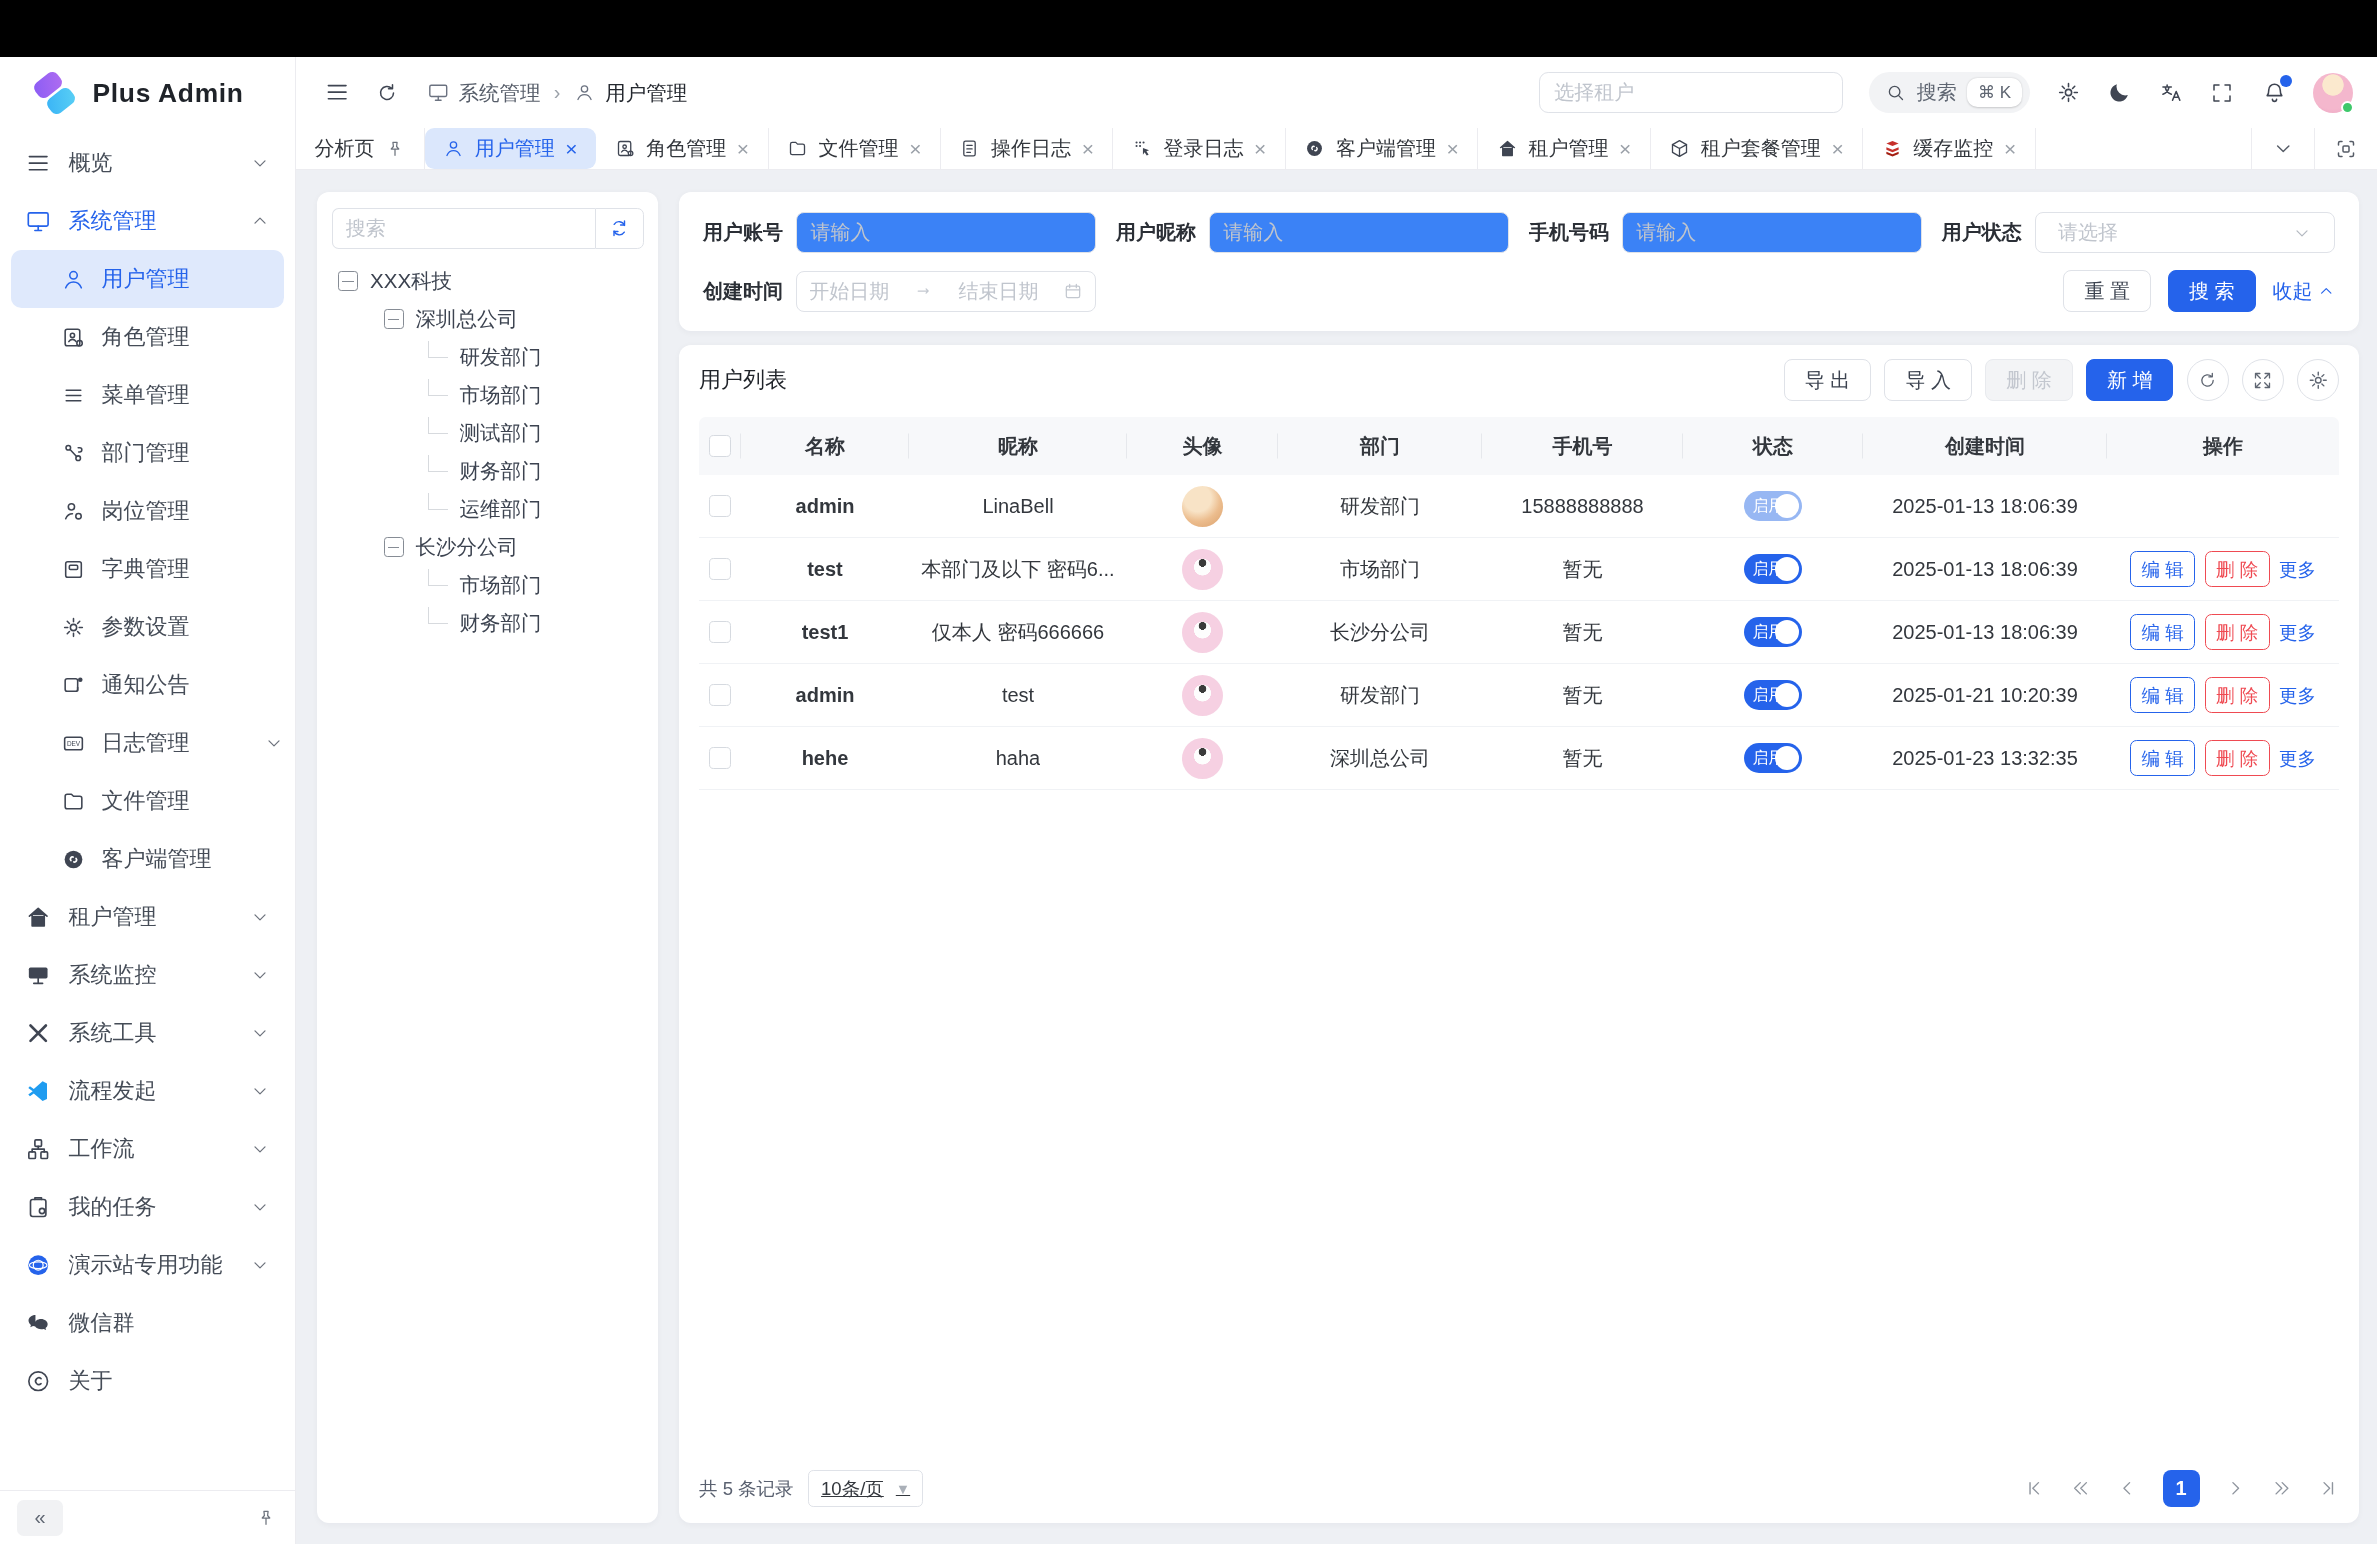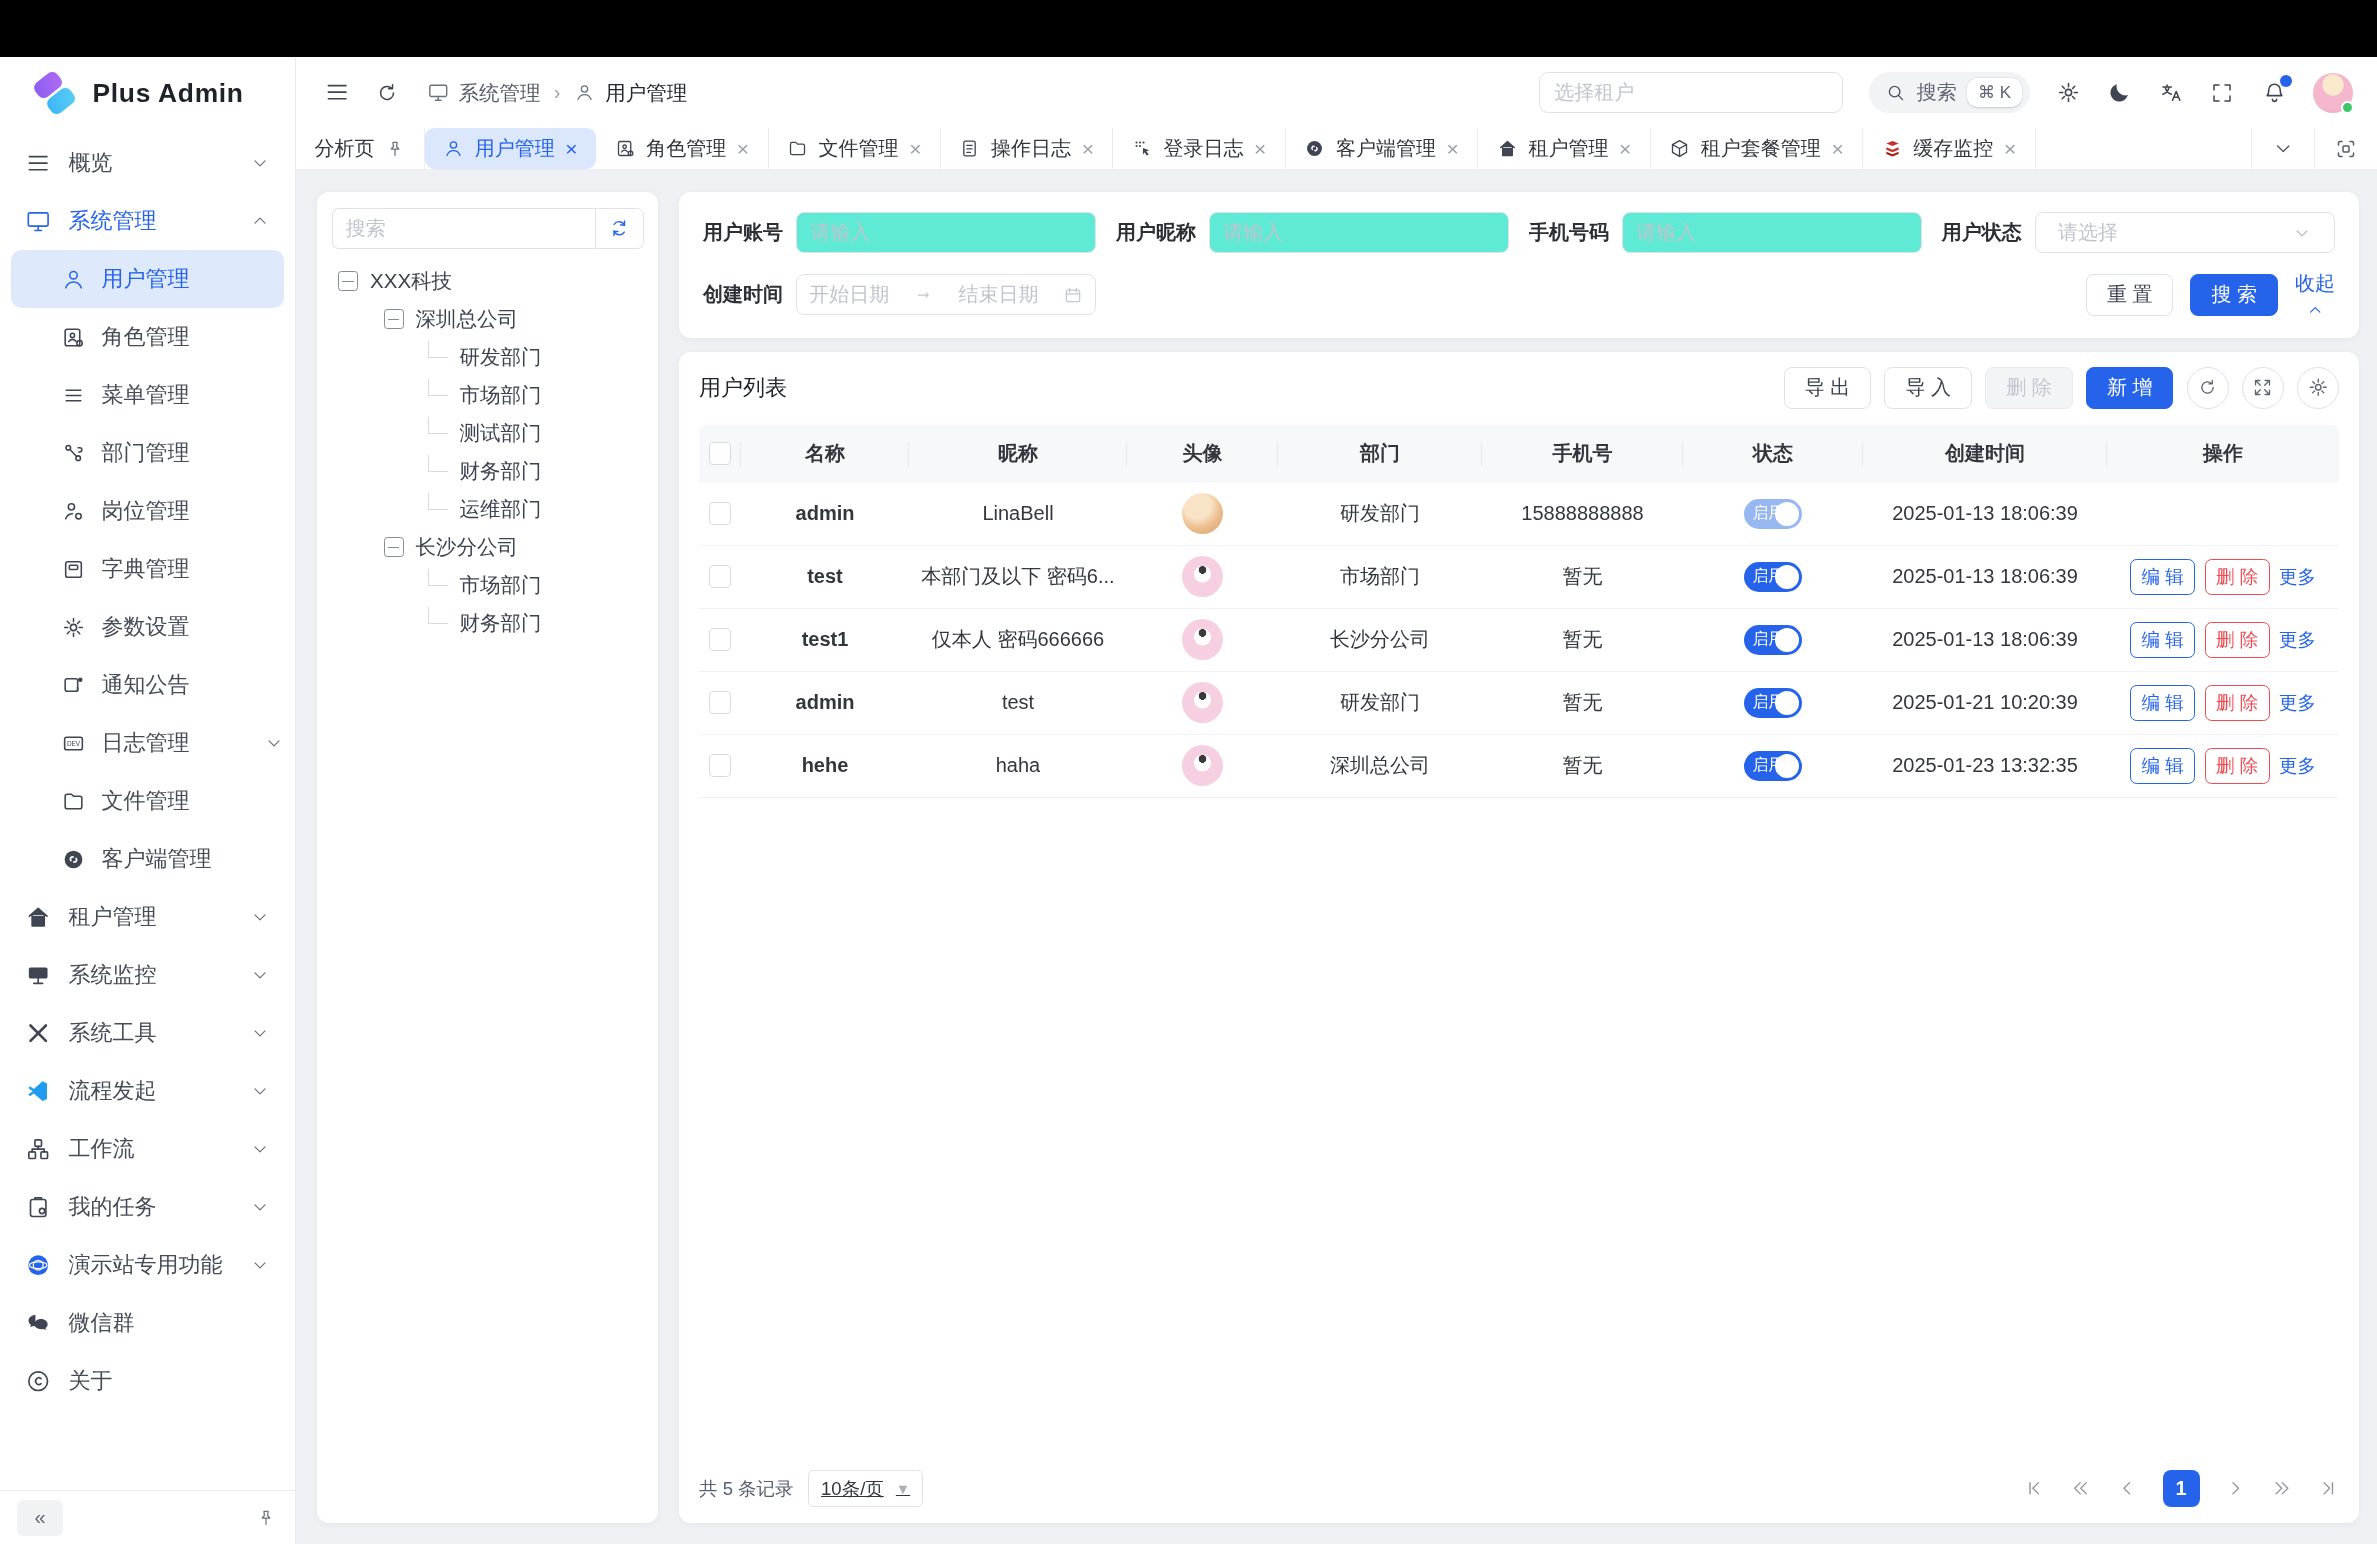--- a/index.html
+++ b/index.html
@@ -90,33 +90,33 @@
 
   
   .right-col{flex:1;min-width:0;display:flex;flex-direction:column;gap:14px;}
 
   
   .filter-card{flex:none;padding:20px 24px 18.5px 24px;}
   .f-row{display:flex;align-items:center;}
   .f-row.r1{justify-content:space-between;margin-bottom:17px;}
   .f-group{display:flex;align-items:center;}
   .f-label{font-size:20px;font-weight:700;color:#2b2f36;margin-right:13.2px;white-space:nowrap;}
-  .f-input{width:300px;height:41px;border:1.3px solid var(--ibd);border-radius:8px;font-size:20px;padding:0 13.2px;outline:none;color:var(--txt);background:#5eead4;}
+  .f-input{width:300px;height:41px;border:1.3px solid var(--ibd);border-radius:8px;font-size:20px;padding:0 13.2px;outline:none;color:var(--txt);background:#3b82f6;}
   .f-input::placeholder{color:var(--ph);}
   .f-select{width:300px;height:41px;border:1.3px solid var(--ibd);border-radius:8px;display:flex;align-items:center;justify-content:space-between;padding:0 22px;cursor:pointer;background:#fff;}
   .f-select .ph{font-size:20px;color:var(--ph);}
   .f-select .icn{width:20px;color:#b4b9c1;}
   .f-date{width:300px;height:41px;border:1.3px solid var(--ibd);border-radius:8px;display:flex;align-items:center;justify-content:space-between;padding:0 12px;background:#fff;cursor:pointer;}
   .f-date .ph{font-size:20px;color:var(--ph);white-space:nowrap;}
   .f-date .icn{width:20px;color:#c3c8d0;}
   .f-actions{margin-left:auto;display:flex;align-items:center;gap:17px;}
   .btn{height:42px;padding:4px 20px;border-radius:8px;border:1.3px solid var(--ibd);background:#fff;color:#3c4350;font-size:20px;display:inline-flex;align-items:center;justify-content:center;cursor:pointer;white-space:nowrap;}
   .btn.primary{background:var(--primary);border-color:var(--primary);color:#fff;}
   .btn.disabled{background:#f3f4f6;color:#c3c7cf;border-color:#e8eaee;cursor:default;}
-  .linkup{display:inline-flex;align-items:center;gap:4px;color:var(--primary);font-size:20px;cursor:pointer;white-space:nowrap;flex-direction:column;}
+  .linkup{display:inline-flex;align-items:center;gap:4px;color:var(--primary);font-size:20px;cursor:pointer;white-space:nowrap;}
   .linkup .icn{width:18.5px;}
 
   
   .table-card{flex:1;min-height:0;display:flex;flex-direction:column;padding:14.5px 20px 16px 20px;}
   .tc-head{display:flex;align-items:center;margin-bottom:16px;flex:none;}
   .tc-title{font-size:22px;font-weight:500;color:#1f2329;}
   .tc-actions{margin-left:auto;display:flex;align-items:center;gap:13.2px;}
   .icon-round{width:42px;height:42px;border-radius:50%;border:1.3px solid var(--ibd);display:flex;align-items:center;justify-content:center;color:#5f6672;cursor:pointer;background:#fff;}
   .icon-round .icn{width:21px;}
 

